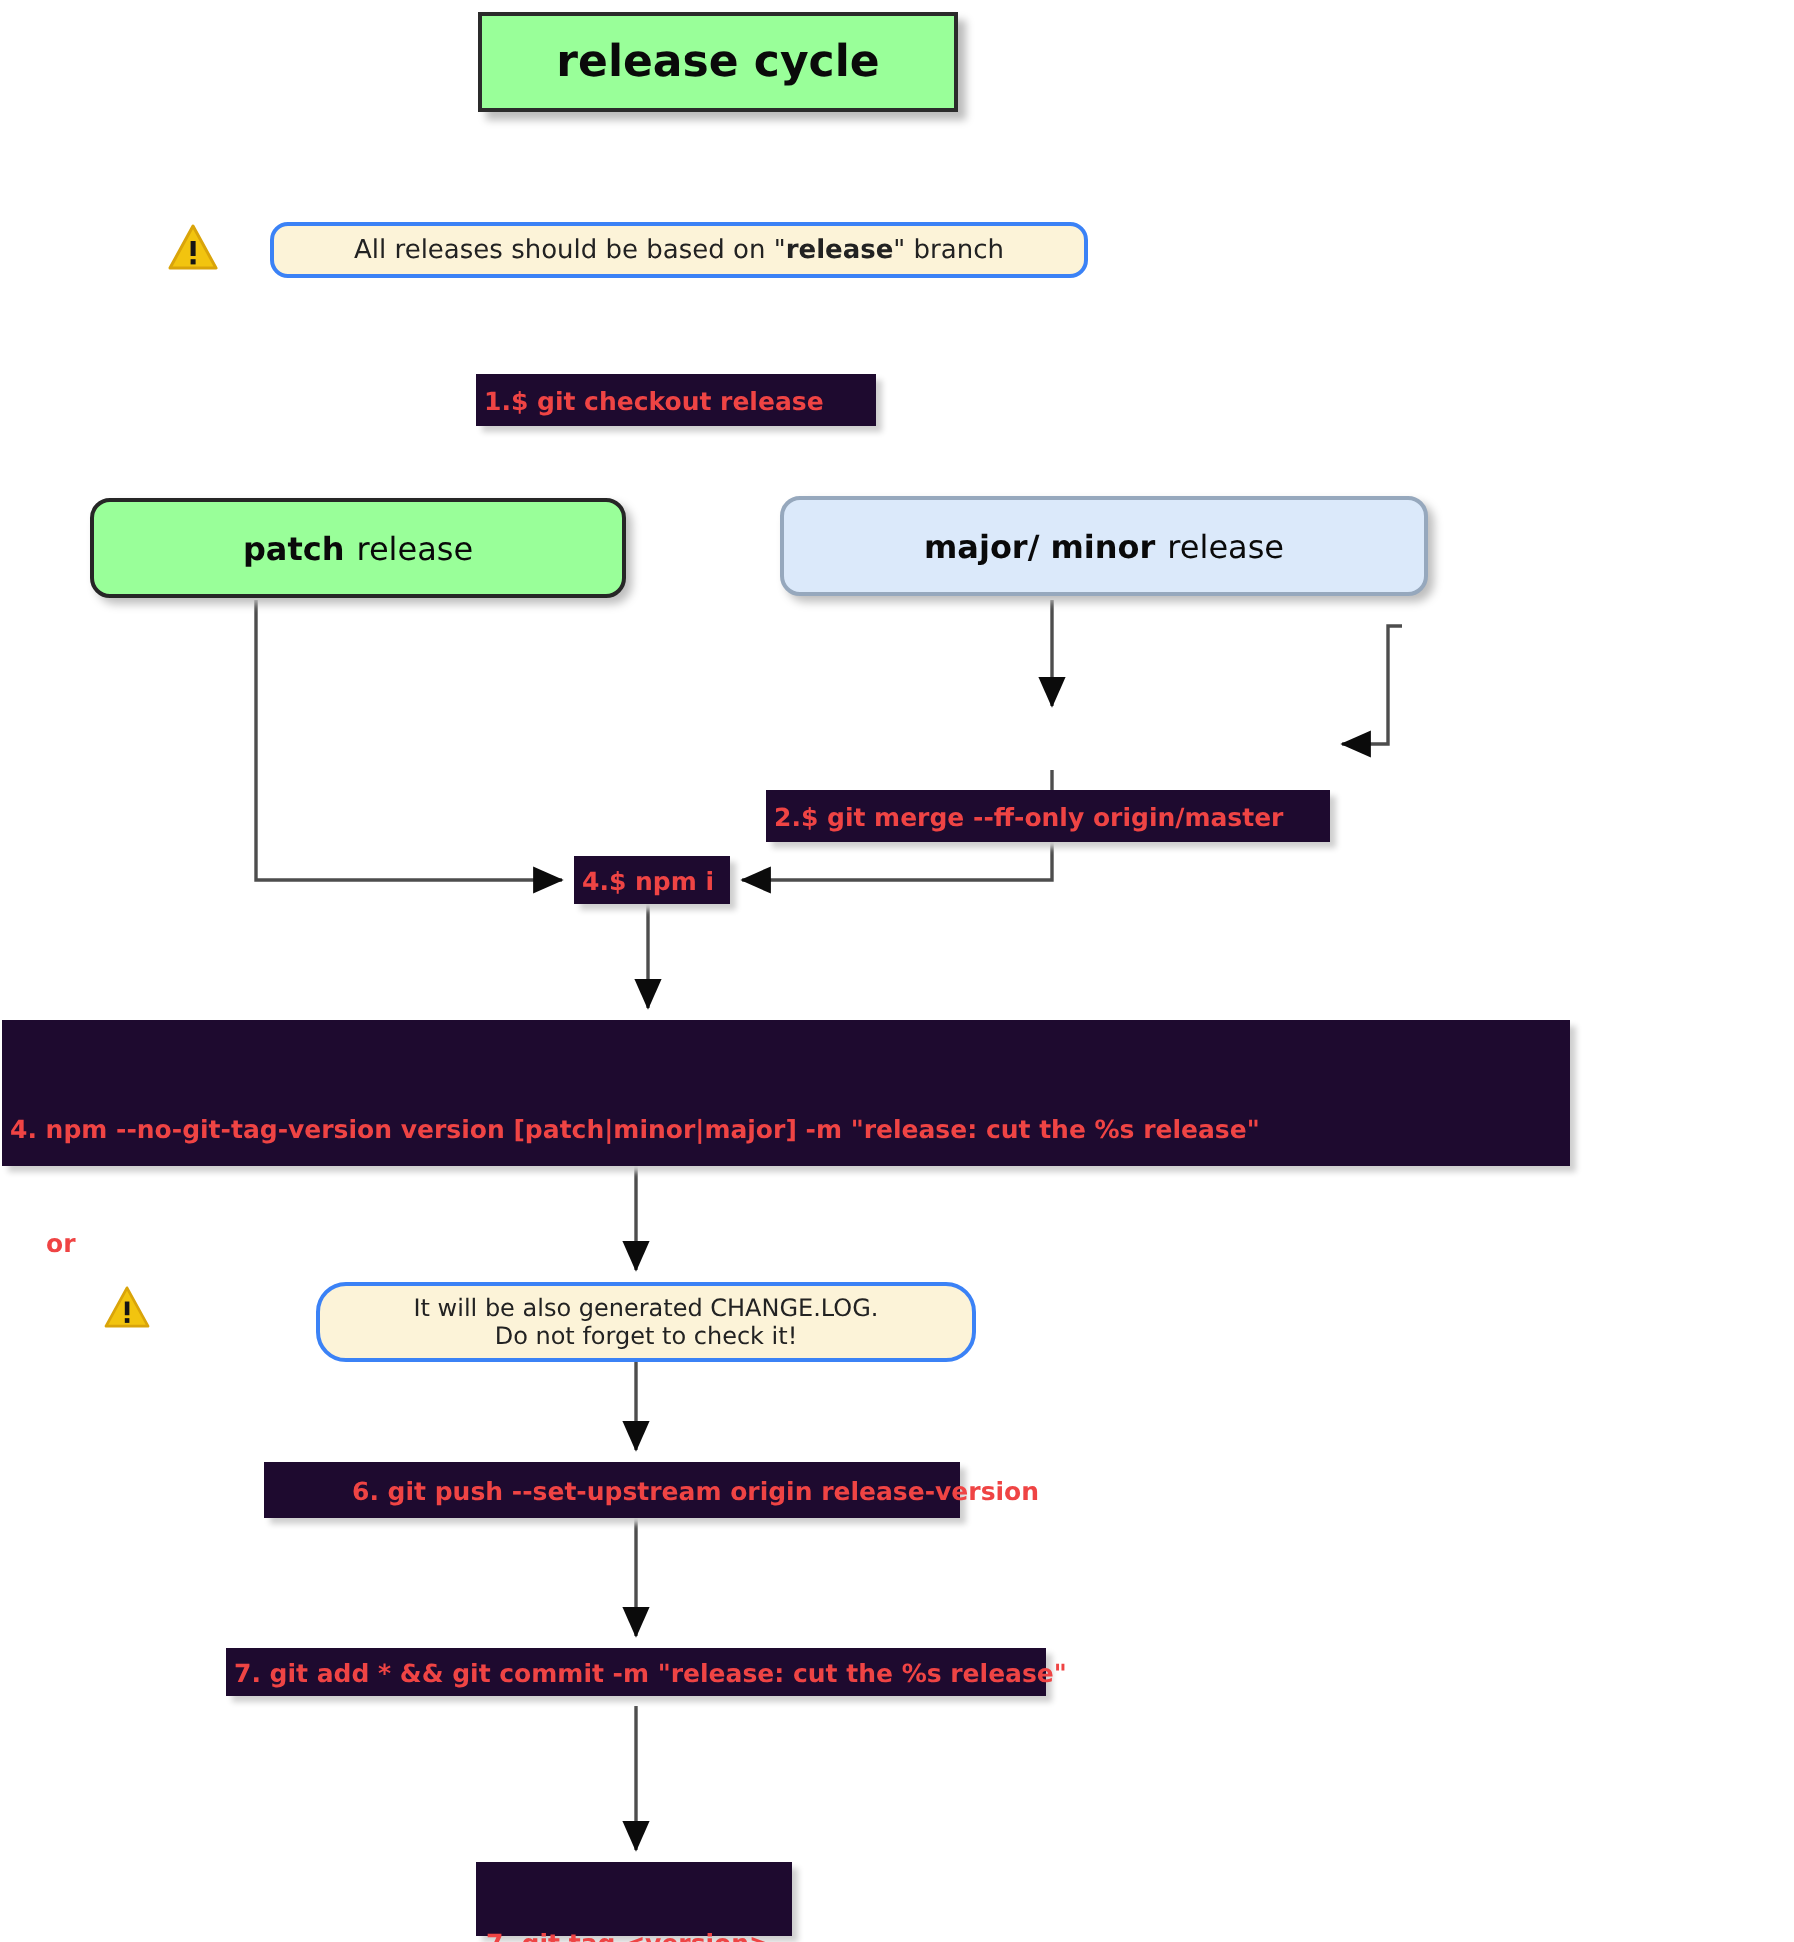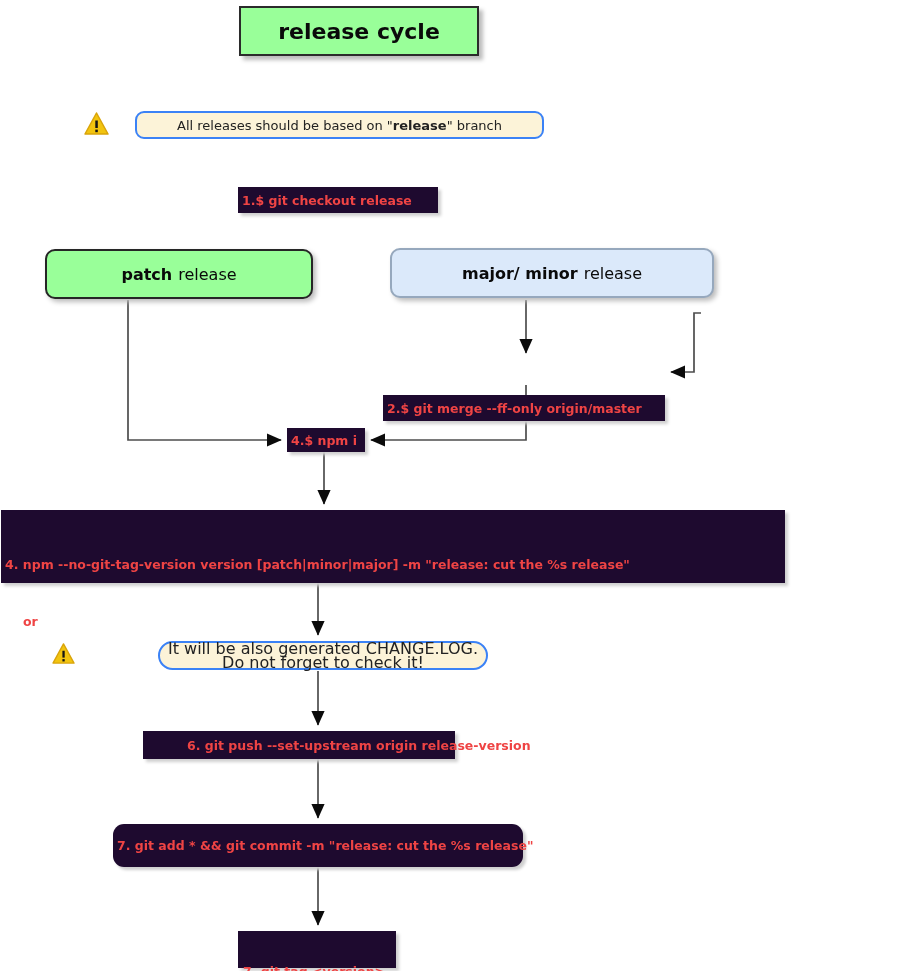--- a/index.html
+++ b/index.html
@@ -18,21 +18,21 @@
     display:flex;align-items:center;justify-content:center;
     font-size:22px;font-weight:bold;color:#0a0a0a;
   }
 
   .note{
     background:#fcf3d8;border:2px solid #3b82f6;border-radius:9px;
     display:flex;flex-direction:column;justify-content:center;
     text-align:center;color:#222;
   }
   .note-branch{left:135px;top:111px;width:409px;height:28px;font-size:13px;}
-  .note-changelog{left:158px;top:641px;width:330px;height:29px;border-radius:15px;font-size:16px;line-height:14px;}
+  .note-changelog{left:158px;top:641px;width:330px;height:40px;border-radius:15px;font-size:12px;line-height:14px;}
   .note-ellipse{
     left:695px;top:254px;width:202px;height:113px;border-radius:50%;
     font-size:12px;line-height:14px;padding:0 5px;
   }
 
   .warn{position:absolute;z-index:2;}
   .warn-1{left:84px;top:112px;}
   .warn-2{left:52px;top:643px;}
 
   .branch-box{
@@ -50,22 +50,22 @@
     padding-left:4px;white-space:pre;
   }
   .step-1{left:238px;top:187px;width:200px;height:26px;}
   .step-2{left:383px;top:359px;width:282px;height:26px;margin-top:36px;}
   .step-3{left:287px;top:428px;width:78px;height:24px;}
   .step-4{
     left:1px;top:510px;width:784px;height:73px;
     display:block;padding:7px 0 0 4px;line-height:19px;
   }
   .step-4 .indent{padding-left:18px;}
-  .step-6{left:143px;top:731px;width:312px;height:28px;padding-left:44px;}
-  .step-7{left:113px;top:824px;width:410px;height:43px;border-radius:11px;}
+  .step-6{left:132px;top:731px;width:348px;height:28px;padding-left:44px;}
+  .step-7{left:113px;top:824px;width:410px;height:24px;}
   .step-8{
     left:238px;top:931px;width:158px;height:37px;
     display:block;padding:3px 0 0 5px;line-height:15px;font-size:12.5px;
   }
 </style>
 </head>
 <body>
 
 <div class="canvas">
 

